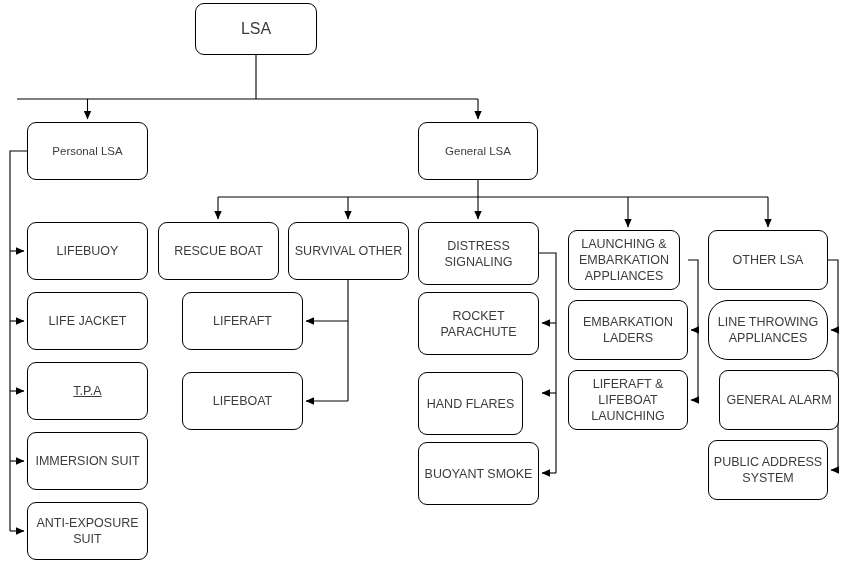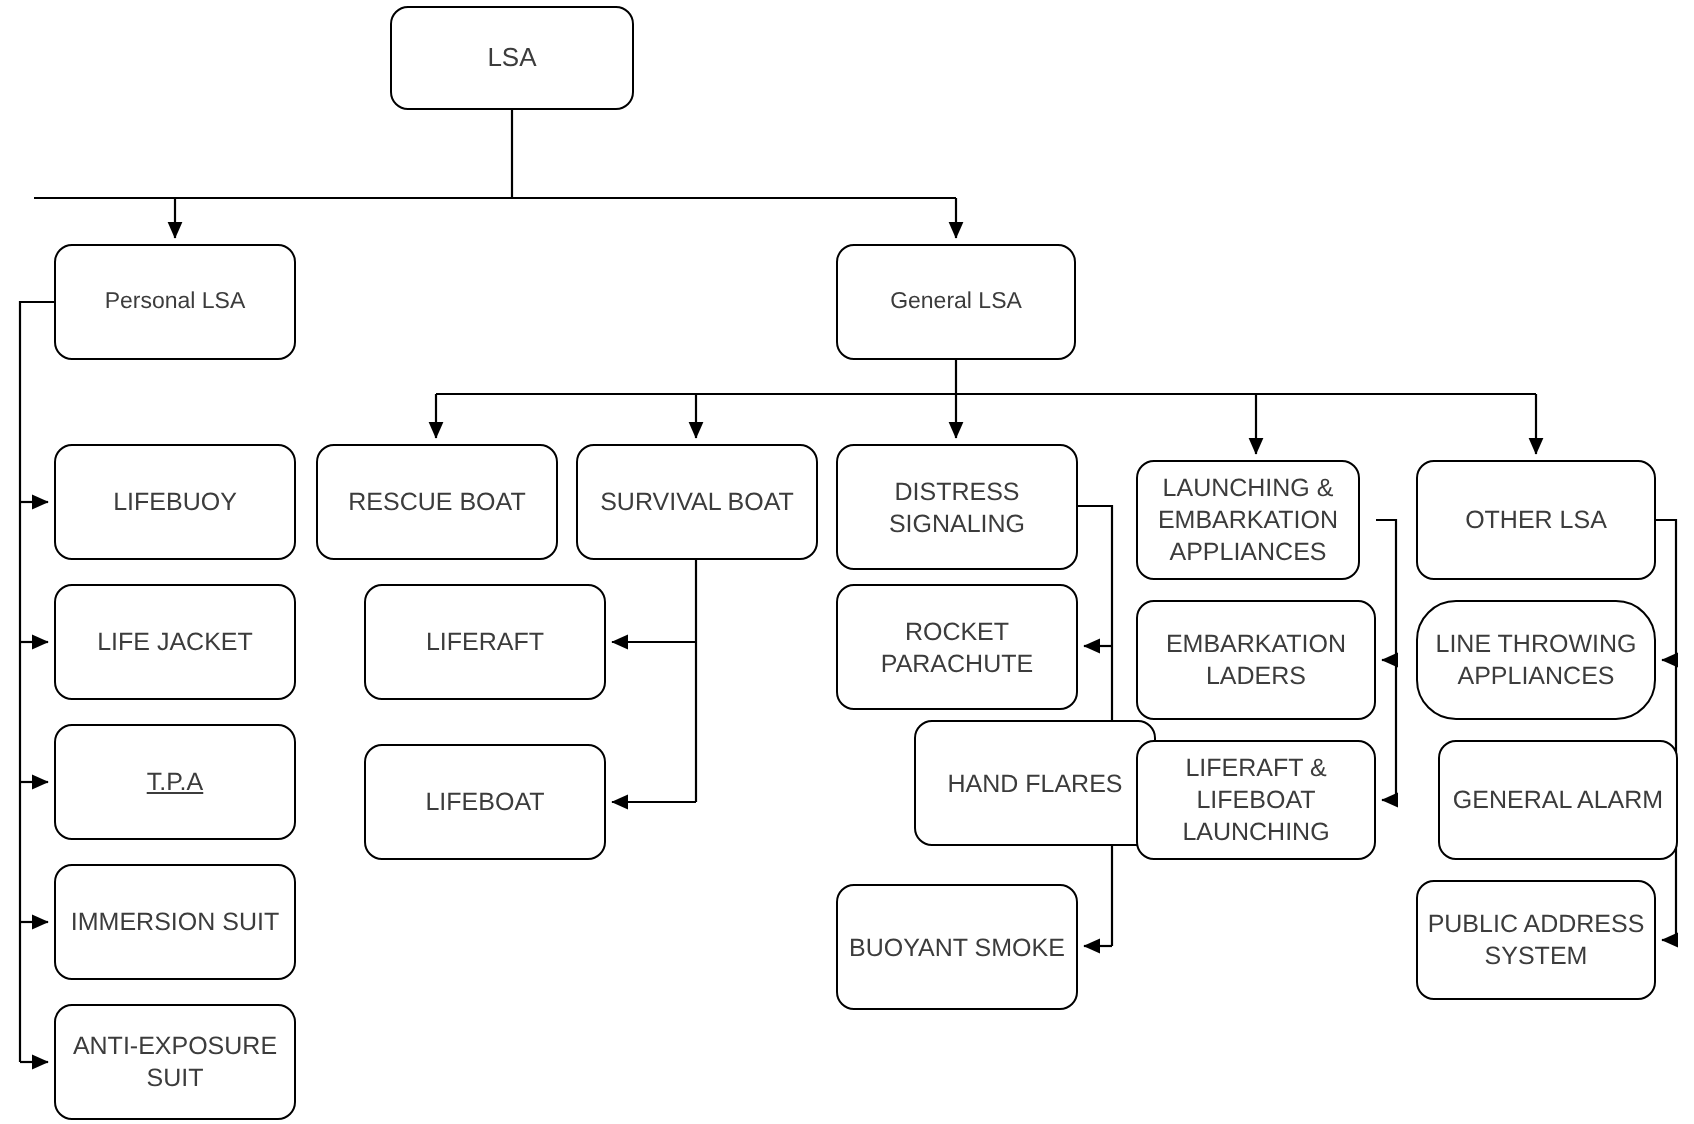--- a/index.html
+++ b/index.html
@@ -20,21 +20,21 @@
     color:#3c3c3c;
     display:flex;
     align-items:center;
     justify-content:center;
     text-align:center;
     line-height:1.28;
     padding:2px 4px;
     z-index:2;
   }
   .node .label{display:block;white-space:pre-line;}
-  .t-root{font-size:13px;}
+  .t-root{font-size:16px;}
   .t-mid{font-size:11.5px;}
   .t-leaf{font-size:12.5px;}
 </style>
 </head>
 <body>
 
 <div id="canvas">
   <svg id="edges" viewBox="0 0 847 562">
     <defs>
       <marker id="ah" markerWidth="9" markerHeight="9" refX="8" refY="4.5" orient="auto" markerUnits="userSpaceOnUse">
@@ -103,37 +103,37 @@
         <span class="label">IMMERSION SUIT</span>
       </div>
       <div class="node t-leaf" style="left: 27px; top: 502px; width: 121px; height: 58px;">
         <span class="label">ANTI-EXPOSURE
 SUIT</span>
       </div>
       <div class="node t-leaf" style="left: 158px; top: 222px; width: 121px; height: 58px;">
         <span class="label">RESCUE BOAT</span>
       </div>
       <div class="node t-leaf" style="left: 288px; top: 222px; width: 121px; height: 58px;">
-        <span class="label">SURVIVAL BOAT</span>
+        <span class="label">SURVIVAL OTHER</span>
       </div>
       <div class="node t-leaf" style="left: 182px; top: 292px; width: 121px; height: 58px;">
         <span class="label">LIFERAFT</span>
       </div>
       <div class="node t-leaf" style="left: 182px; top: 372px; width: 121px; height: 58px;">
         <span class="label">LIFEBOAT</span>
       </div>
       <div class="node t-leaf" style="left: 418px; top: 222px; width: 121px; height: 63px;">
         <span class="label">DISTRESS
 SIGNALING</span>
       </div>
       <div class="node t-leaf" style="left: 418px; top: 292px; width: 121px; height: 63px;">
         <span class="label">ROCKET
 PARACHUTE</span>
       </div>
-      <div class="node t-leaf" style="left: 418px; top: 360px; width: 121px; height: 63px; margin-left: 39px;">
+      <div class="node t-leaf" style="left: 418px; top: 372px; width: 105px; height: 63px;">
         <span class="label">HAND FLARES</span>
       </div>
       <div class="node t-leaf" style="left: 418px; top: 442px; width: 121px; height: 63px;">
         <span class="label">BUOYANT SMOKE</span>
       </div>
       <div class="node t-leaf" style="left: 568px; top: 230px; width: 112px; height: 60px;">
         <span class="label">LAUNCHING &amp;
 EMBARKATION
 APPLIANCES</span>
       </div>

